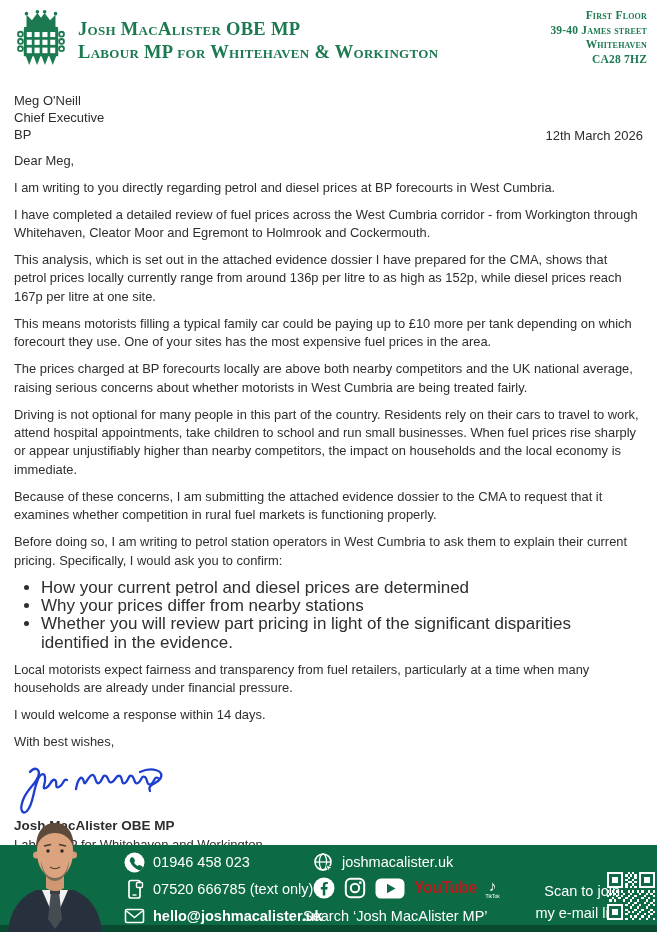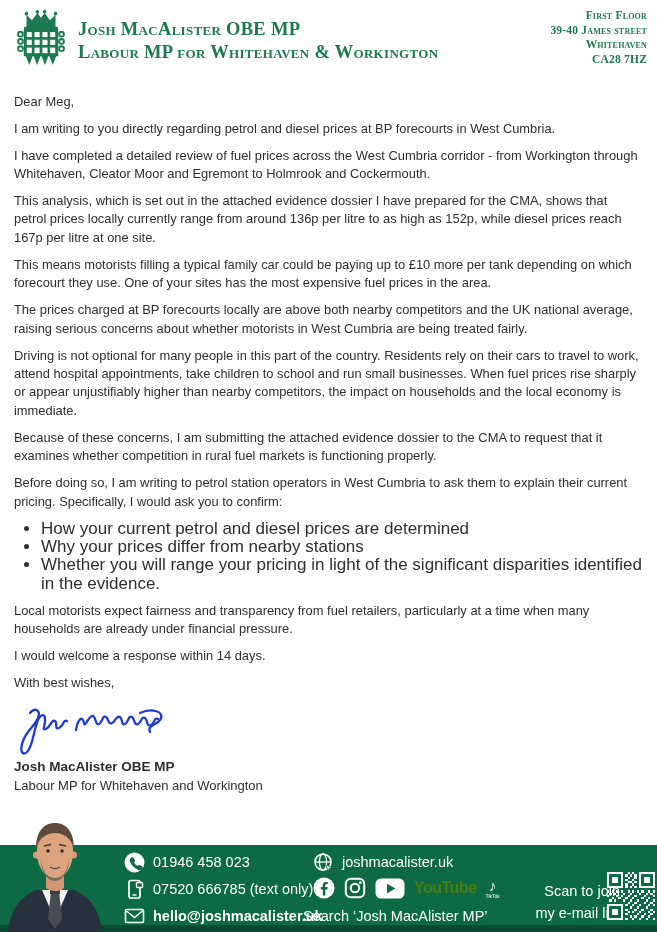--- a/index.html
+++ b/index.html
@@ -34,21 +34,21 @@
   .sig-role{font-size:13px;margin-top:4px;}
 
   
   .footer{position:absolute;left:0;bottom:0;width:657px;height:114px;padding-left:20px;}
   .footer-band{position:absolute;left:0;bottom:7px;width:100%;height:80px;background:#0c6b45;}
   .footer-strip{position:absolute;left:0;bottom:0;width:100%;height:7px;background:#0a4a31;}
   .mp-photo{position:absolute;left:0;top:0;z-index:2;}
   .f-row{position:absolute;display:flex;align-items:center;gap:8px;height:22px;z-index:3;}
   .f-text{color:#ffffff;font-size:14.5px;white-space:nowrap;}
   .social-row{position:absolute;display:flex;align-items:center;gap:9px;z-index:3;}
-  .yt-word{color:#4d7c0f;font-weight:bold;font-size:16px;letter-spacing:-0.5px;}
+  .yt-word{color:#b91c1c;font-weight:bold;font-size:16px;letter-spacing:-0.5px;}
   .tiktok{display:flex;flex-direction:column;align-items:center;line-height:1;}
   .tiktok .note{color:#fff;font-size:15px;font-weight:bold;}
   .tiktok .tk-label{color:#fff;font-size:5px;margin-top:1px;}
   .scan-text{position:absolute;right:57px;top:62px;text-align:right;color:#fff;
         font-size:14.5px;line-height:22px;z-index:3;}
   .qr{position:absolute;left:607px;top:54px;z-index:3;}
 </style>
 </head>
 <body>
 
@@ -83,35 +83,43 @@
       <div class="mp-role">Labour MP for Whitehaven &amp; Workington</div>
     </div>
     <div class="office-address">
       <div>First Floor</div>
       <div>39-40 James street</div>
       <div>Whitehaven</div>
       <div>CA28 7HZ</div>
     </div>
   </div>
 
+  <div class="recip-row">
+    <div class="recipient">
+      <div>Meg O'Neill</div>
+      <div>Chief Executive</div>
+      <div>BP</div>
+    </div>
+    <div class="letter-date">12th March 2026</div>
+  </div>
 
   <div class="letter-body">
     <p>Dear Meg,</p>
     <p>I am writing to you directly regarding petrol and diesel prices at BP forecourts in West Cumbria.</p>
     <p>I have completed a detailed review of fuel prices across the West Cumbria corridor - from Workington through Whitehaven, Cleator Moor and Egremont to Holmrook and Cockermouth.</p>
     <p>This analysis, which is set out in the attached evidence dossier I have prepared for the CMA, shows that petrol prices locally currently range from around 136p per litre to as high as 152p, while diesel prices reach 167p per litre at one site.</p>
     <p>This means motorists filling a typical family car could be paying up to £10 more per tank depending on which forecourt they use. One of your sites has the most expensive fuel prices in the area.</p>
     <p>The prices charged at BP forecourts locally are above both nearby competitors and the UK national average, raising serious concerns about whether motorists in West Cumbria are being treated fairly.</p>
     <p>Driving is not optional for many people in this part of the country. Residents rely on their cars to travel to work, attend hospital appointments, take children to school and run small businesses. When fuel prices rise sharply or appear unjustifiably higher than nearby competitors, the impact on households and the local economy is immediate.</p>
     <p>Because of these concerns, I am submitting the attached evidence dossier to the CMA to request that it examines whether competition in rural fuel markets is functioning properly.</p>
     <p>Before doing so, I am writing to petrol station operators in West Cumbria to ask them to explain their current pricing. Specifically, I would ask you to confirm:</p>
     <ul>
       <li>How your current petrol and diesel prices are determined</li>
       <li>Why your prices differ from nearby stations</li>
-      <li>Whether you will range your pricing in light of the significant disparities identified in the evidence.</li>
+      <li>Whether you will review part pricing in light of the significant disparities identified in the evidence.</li>
     </ul>
     <p>Local motorists expect fairness and transparency from fuel retailers, particularly at a time when many households are already under financial pressure.</p>
     <p>I would welcome a response within 14 days.</p>
     <p>With best wishes,</p>
   </div>
 
   <div class="sig-block">
     <svg class="sig-svg" width="168" height="56" viewBox="0 0 168 56">
       <g fill="none" stroke="#1e3ed0" stroke-width="2.3" stroke-linecap="round" stroke-linejoin="round">
         <path d="M16 12 C21 6 27 9 24 17 C21 25 13 29 9 40 C5 51 9 55 13 51 C19 45 19 32 23 22 C25 15 30 11 31 17 C32 24 27 30 32 28 C37 26 37 18 41 20 C44 22 40 29 45 27 C50 25 49 18 53 20"></path>

